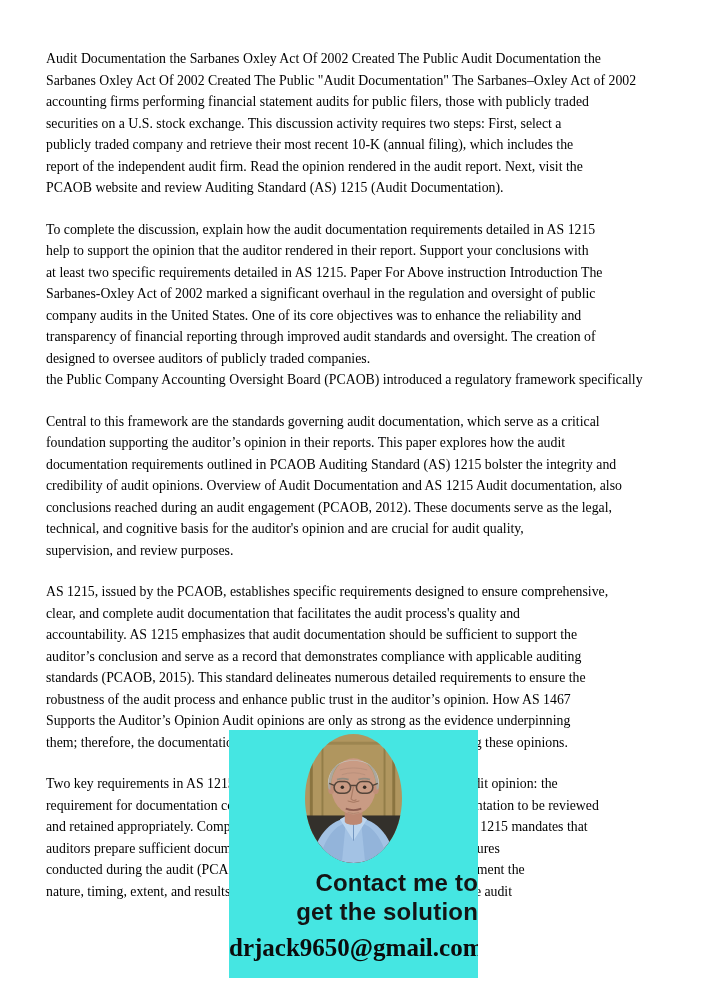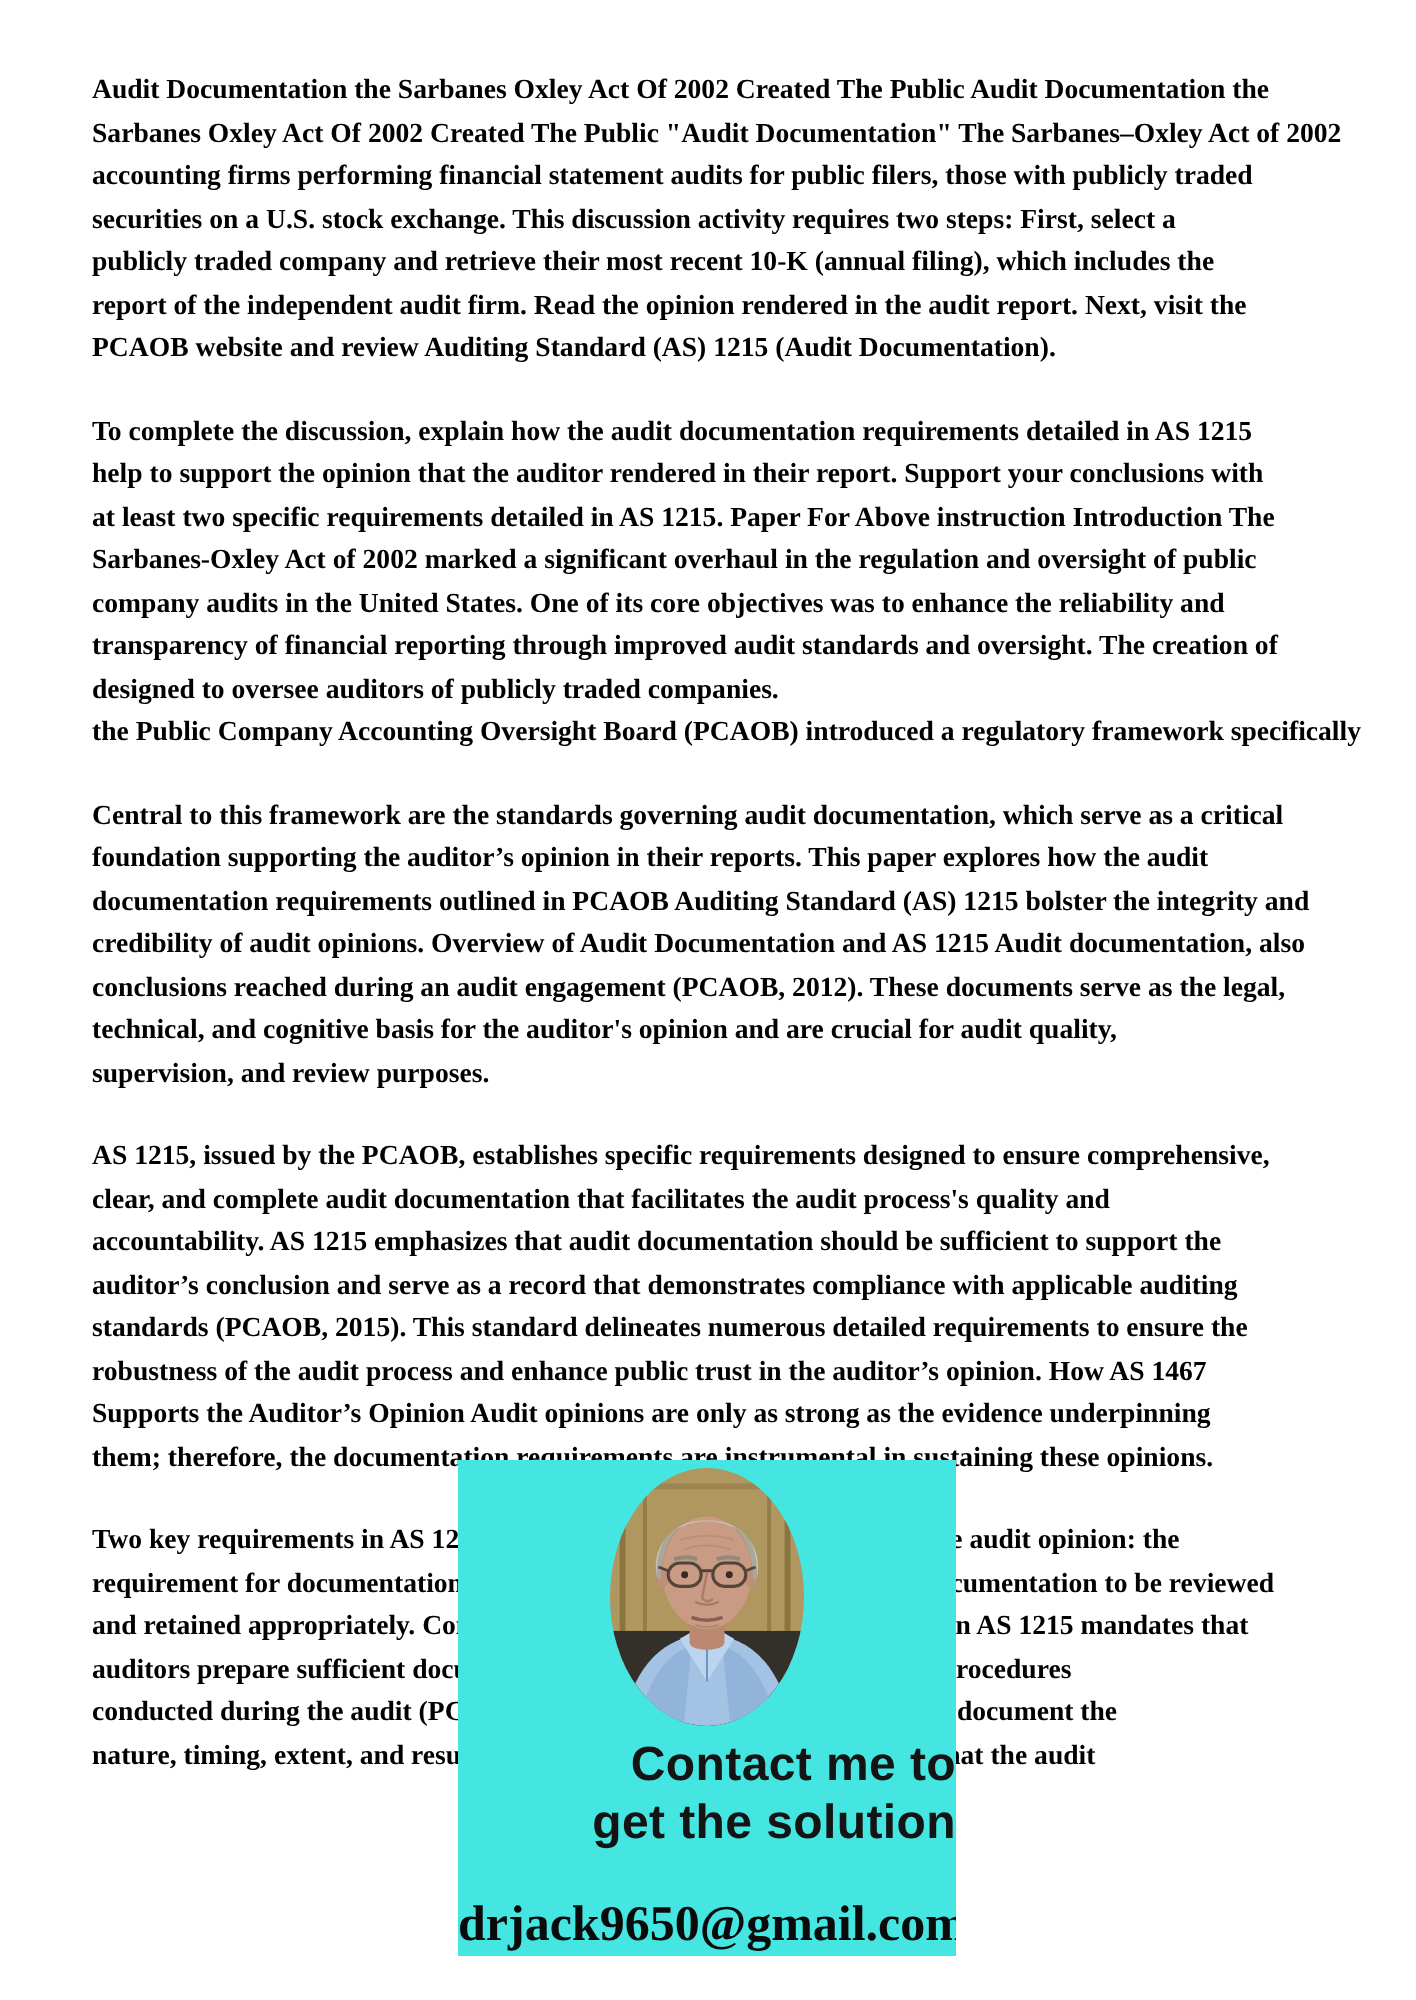--- a/index.html
+++ b/index.html
@@ -6,21 +6,21 @@
   .page {
     position:relative;
     width:708px; height:1000px;
     background:#ffffff;
     overflow:hidden;
     font-family:"Liberation Serif", serif;
     color:#000000;
   }
   .text-block {
     position:absolute;
-    left:46px; top:34px; right:36px;font-weight:bold;
+    left:46px; top:48px; right:36px;
   }
   .para { margin:0 0 20px 0; }
   .tline {
     display:block;
     font-size:13.8px;
     line-height:21.5px;
     white-space:pre;
   }
   .ad-overlay {
     position:absolute;
@@ -40,21 +40,21 @@
   .ad-heading {
     margin-top:5px;
     font-family:"Liberation Sans", sans-serif;
     font-weight:bold;
     font-size:24px;
     line-height:29px;
     color:#141414;
     letter-spacing:0.2px;
   }
   .ad-email {
-    margin-top:24px;
+    margin-top:9px;
     font-family:"Liberation Serif", serif;
     font-weight:bold;
     font-size:25px;
     line-height:26px;
     color:#0b0b0b;
   }
 </style>
 </head>
 <body>
 

